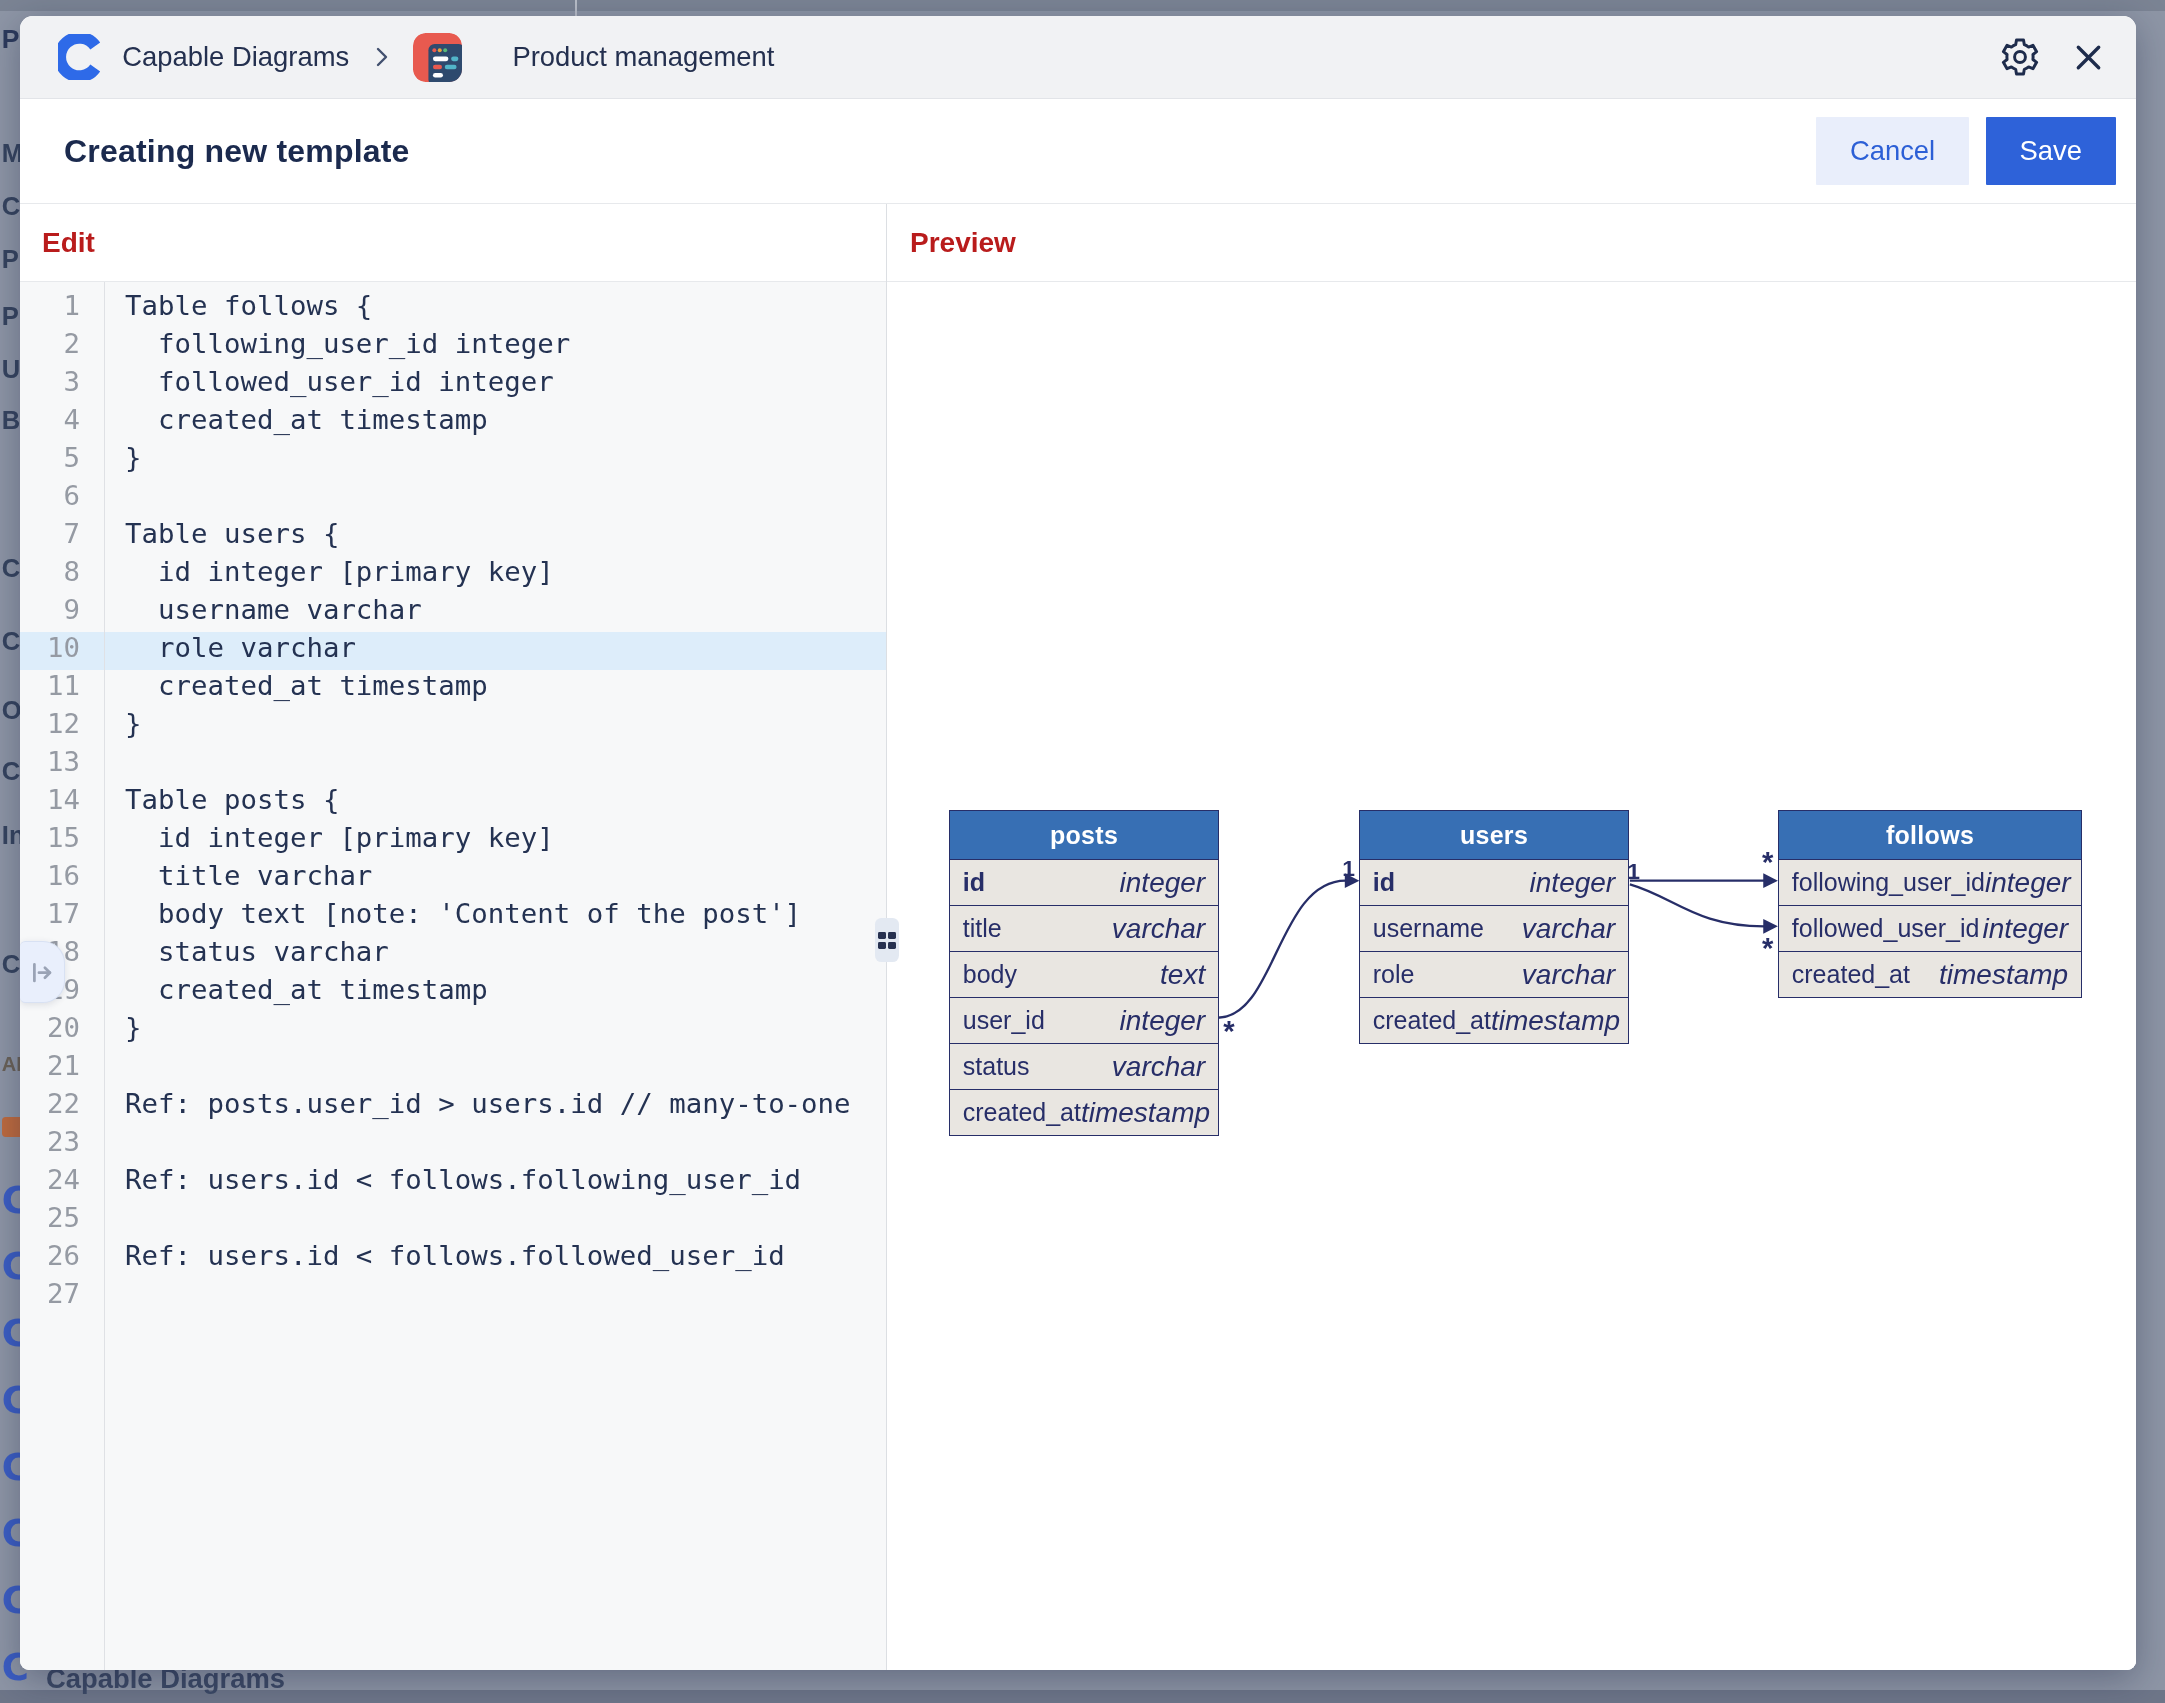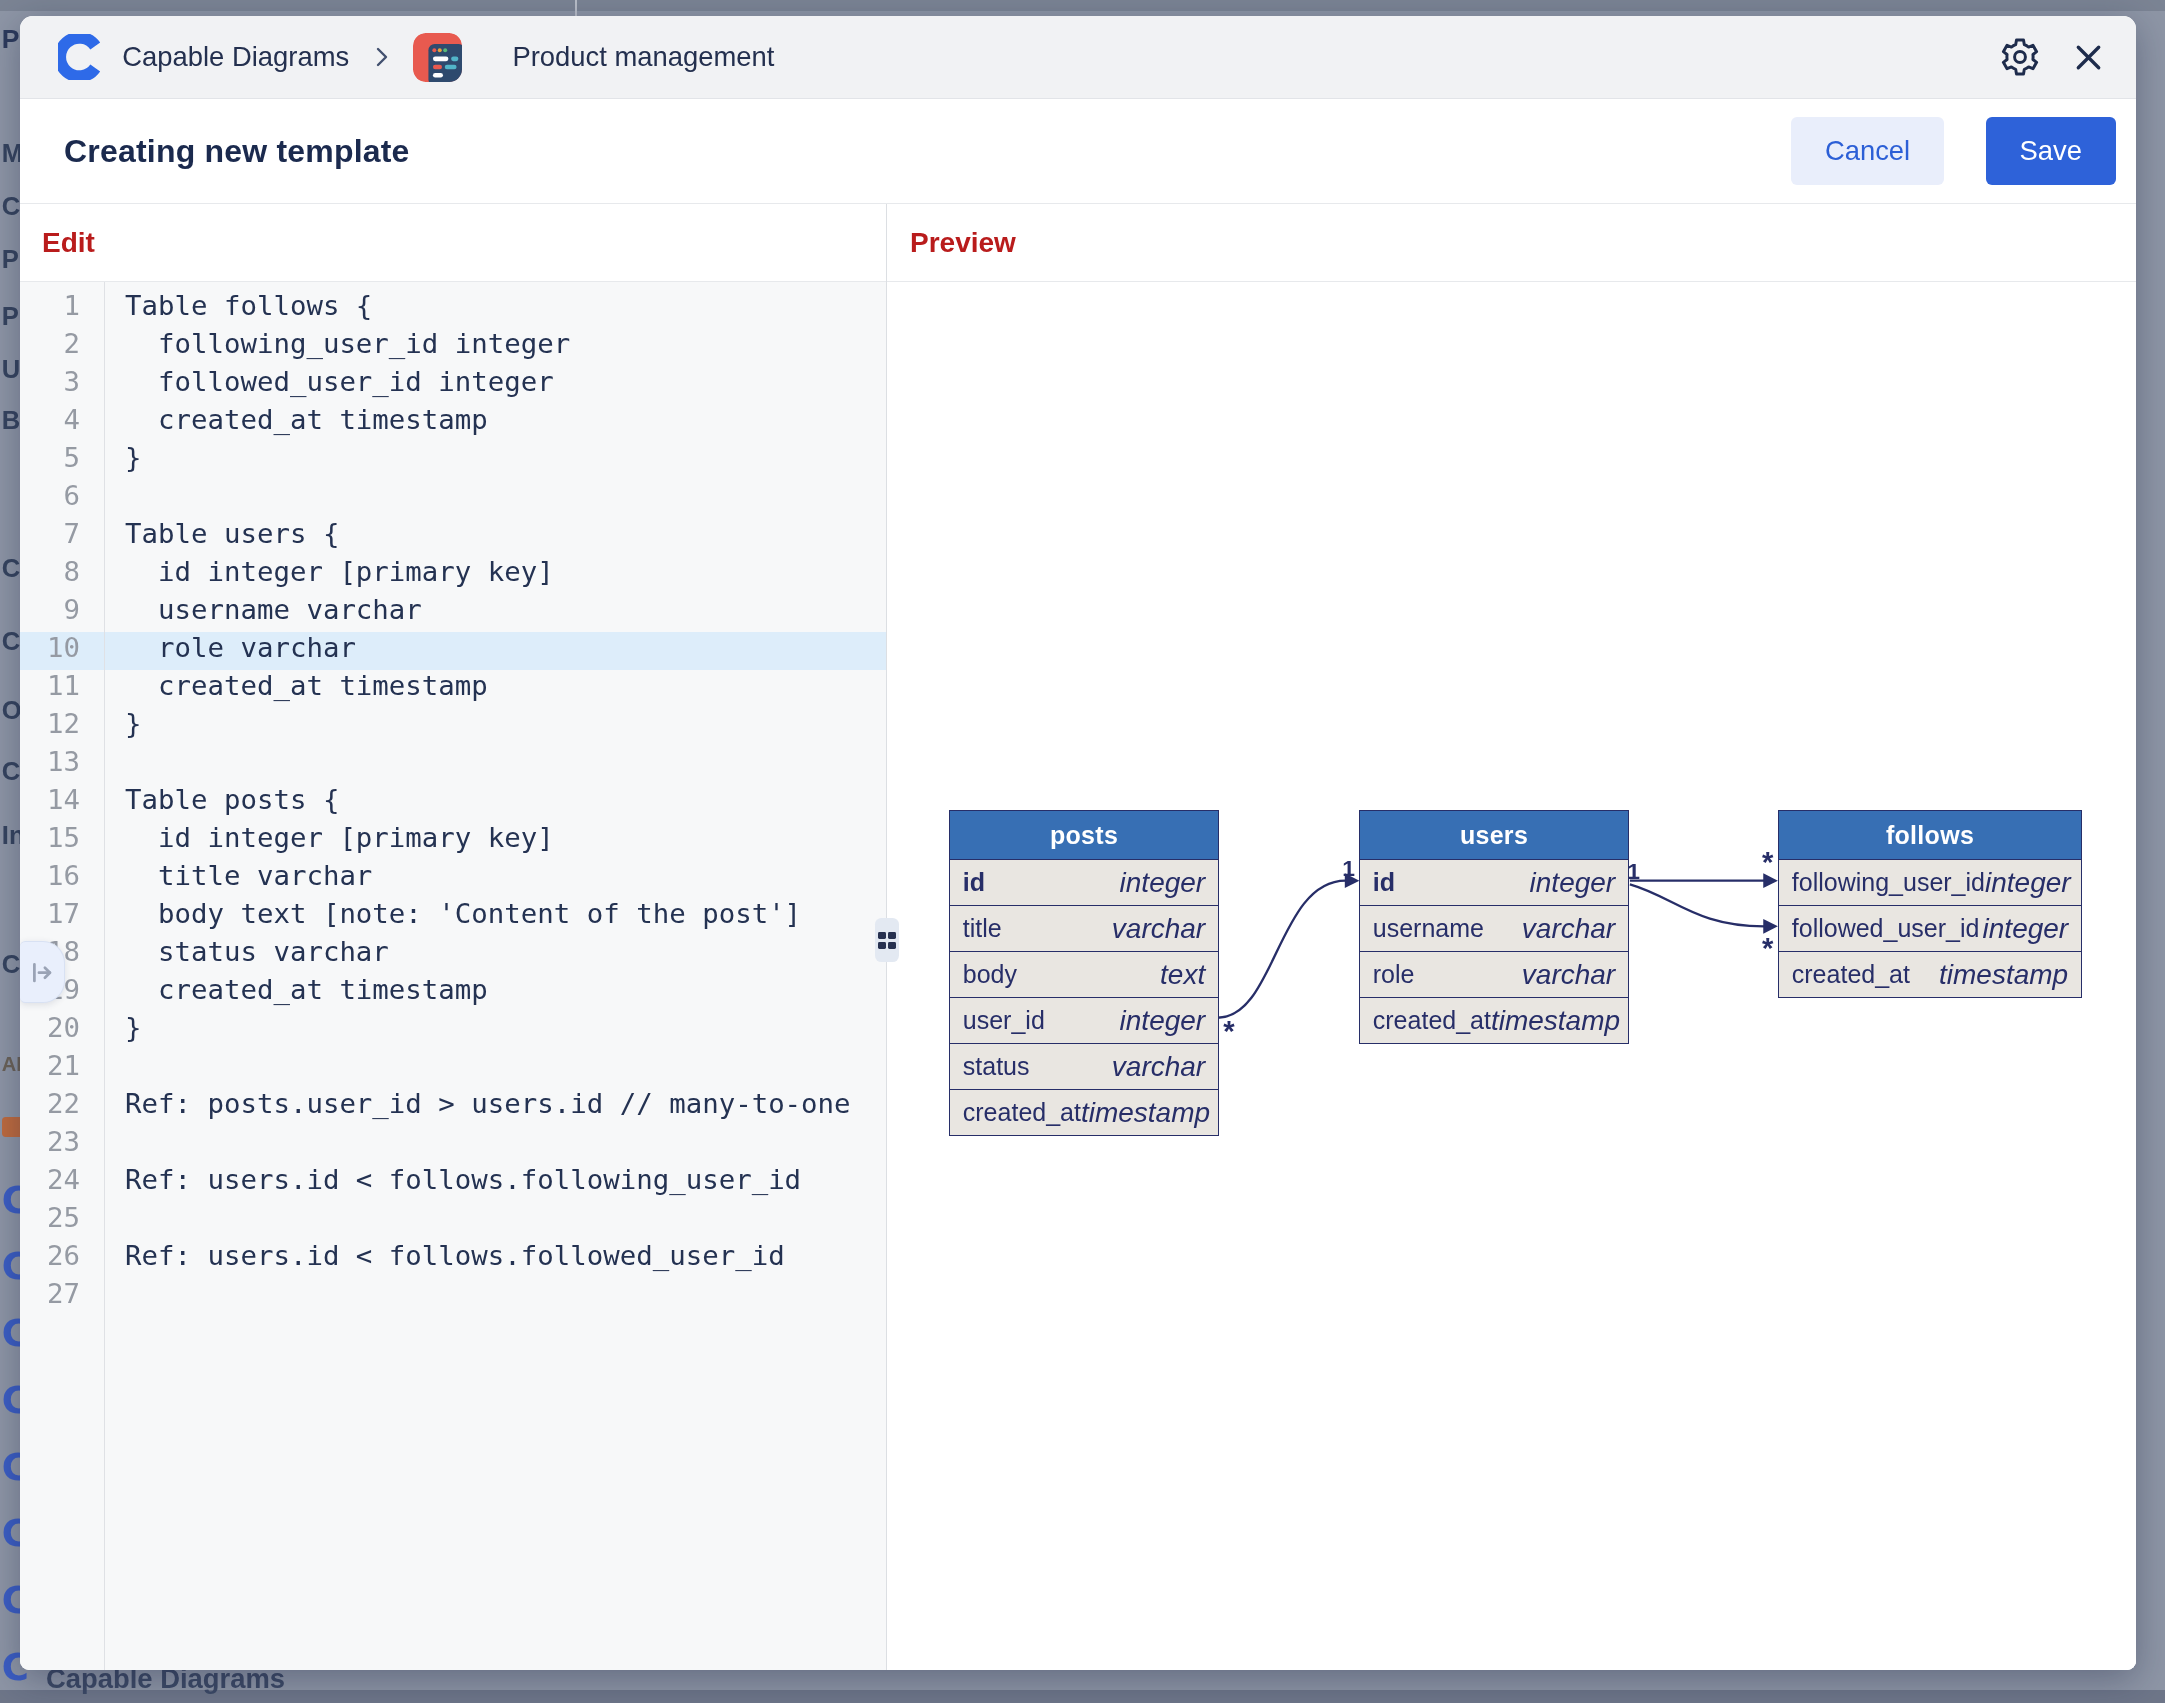--- a/index.html
+++ b/index.html
@@ -31,25 +31,25 @@
   .hbar .chev{margin:0 20px;display:flex;align-items:center;}
   .pm-icon{width:49px;height:49px;margin-right:18.3px;flex:0 0 49px;}
   .hbar .crumb-page{font-size:27.4px;font-weight:500;color:#24304f;margin-left:32px;}
   .hbar .spacer{flex:1;}
   .iconbtn{width:48px;height:48px;display:flex;align-items:center;justify-content:center;
     cursor:pointer;border-radius:7.3px;background:transparent;border:none;padding:0;}
   .iconbtn + .iconbtn{margin-left:20px;}
 
   
   .trow{height:104px;flex:0 0 104px;display:flex;align-items:center;padding:0 20px 0 44px;
-    border-bottom:0.9px solid #e7e9ec;background:#fff;gap:25px;}
+    border-bottom:0.9px solid #e7e9ec;background:#fff;}
   .trow h1{font-size:32px;font-weight:700;color:#1b2a4e;margin:0;letter-spacing:0.2px;}
   .trow .spacer{flex:1;}
   .btn{font-family:"Liberation Sans",sans-serif;font-size:27.4px;font-weight:500;border:none;
-    border-radius:6px;padding:0 34px;height:68px;cursor:pointer;}
+    border-radius:1px;padding:0 34px;height:68px;cursor:pointer;}
   .btn.cancel{background:#e9eefb;color:#2c5fd6;margin-right:16.4px;}
   .btn.save{background:#2e62d9;color:#ffffff;}
 
   
   .split{flex:1;display:flex;min-height:0;position:relative;}
   .pane-edit{width:866px;flex:0 0 866px;display:flex;flex-direction:column;min-height:0;
     border-right:0.9px solid #dcdfe3;}
   .pane-prev{flex:1;display:flex;flex-direction:column;min-height:0;background:#fff;}
   .pane-head{height:77px;flex:0 0 77px;display:flex;align-items:center;background:#fff;
     border-bottom:0.9px solid #e7e9ec;font-size:28px;font-weight:700;color:#b91c1c;}

